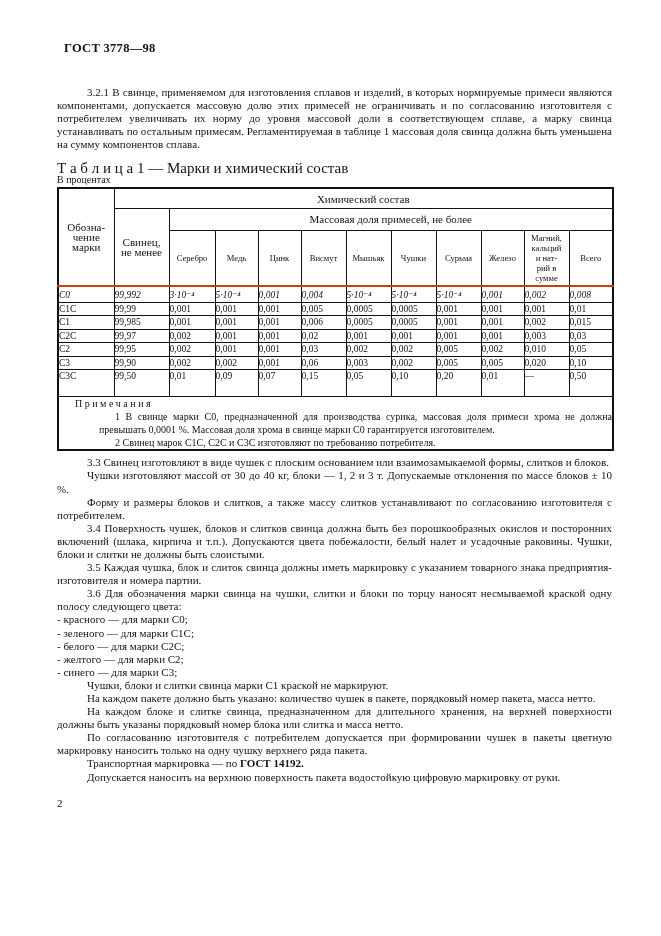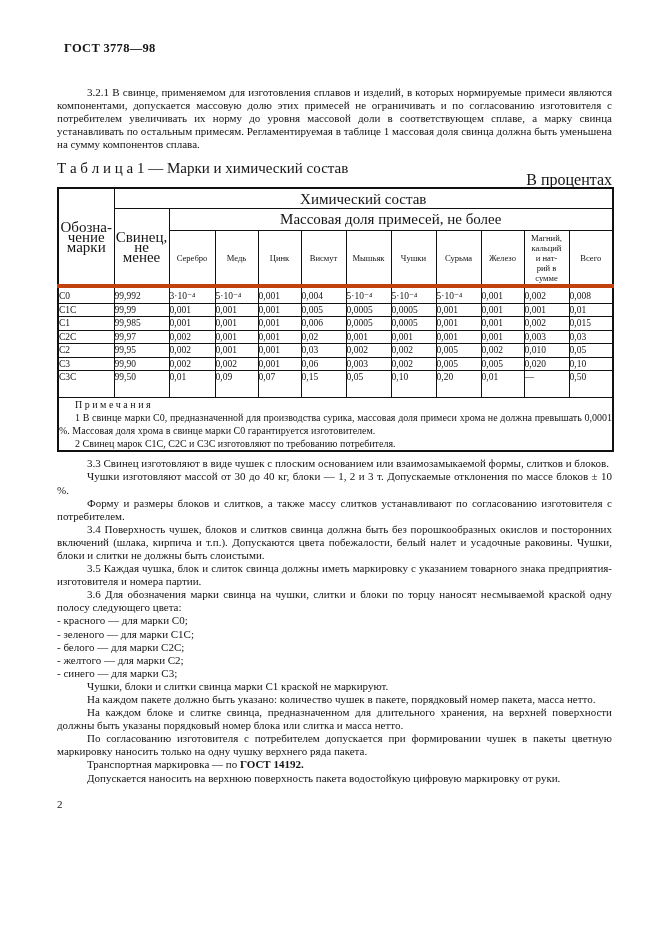--- a/index.html
+++ b/index.html
@@ -27,23 +27,23 @@
     line-height: 13.1px;
     text-align: justify;
     text-indent: 30px;
   }
   .table-caption {
     margin-top: 4px;
     font-size: 15px;
     line-height: 12px;
   }
   .units-note {
-    font-size: 16px;
+    font-size: 10px;
     line-height: 12px;
-    text-align: right;
+    text-align: left;
     margin-bottom: 1px;
   }
   table.comp {
     border-collapse: collapse;
     table-layout: fixed;
     width: 555px;
     border: 2px solid #111;
   }
   table.comp td, table.comp th {
     border: 1px solid #111;
@@ -54,41 +54,41 @@
   .th-cell {
     font-size: 8.6px;
     line-height: 10px;
     text-align: center;
     vertical-align: middle;
   }
   .pre { white-space: pre-line; }
   .row-chem { height: 20px; }
   .row-group { height: 22px; }
   .row-imp { height: 56px; }
-  .row-chem .th-cell, .row-group .th-cell { font-size: 15px; }
+  .row-chem .th-cell, .row-group .th-cell { font-size: 11px; }
   td.c-mark, td.c-val {
     border-top: none;
     border-bottom: none;
     font-size: 9.5px;
     line-height: 12.4px;
     text-align: left;
     vertical-align: middle;
     padding-left: 5px;
   }
-  tr.first-data td { border-top: 4px solid #c2410c; padding-top: 2px; }
+  tr.first-data td { border-top: 2px solid #c2410c; padding-top: 2px; font-style: italic; }
   tr.last-data td { padding-bottom: 14px; }
   td.notes-cell {
     border-top: 1.5px solid #111;
     font-size: 10px;
     line-height: 13px;
     padding: 3px 6px 10px 6px;
     text-align: justify;
   }
   .notes-title { text-indent: 16px; }
-  .note-line { text-indent: 16px; }
+  .note-line { text-indent: 16px; padding-left: 40px; }
   .body-content { margin-top: 5px; font-size: 11px; line-height: 13.1px; }
   .body-content p { margin: 0; }
   .para { text-align: justify; text-indent: 30px; }
   .list-item { text-align: left; margin-left: 36px; }
   .bold-ref { font-weight: bold; }
   .page-number {
     font-size: 11px;
     margin-top: 13px;
   }
 </style>

